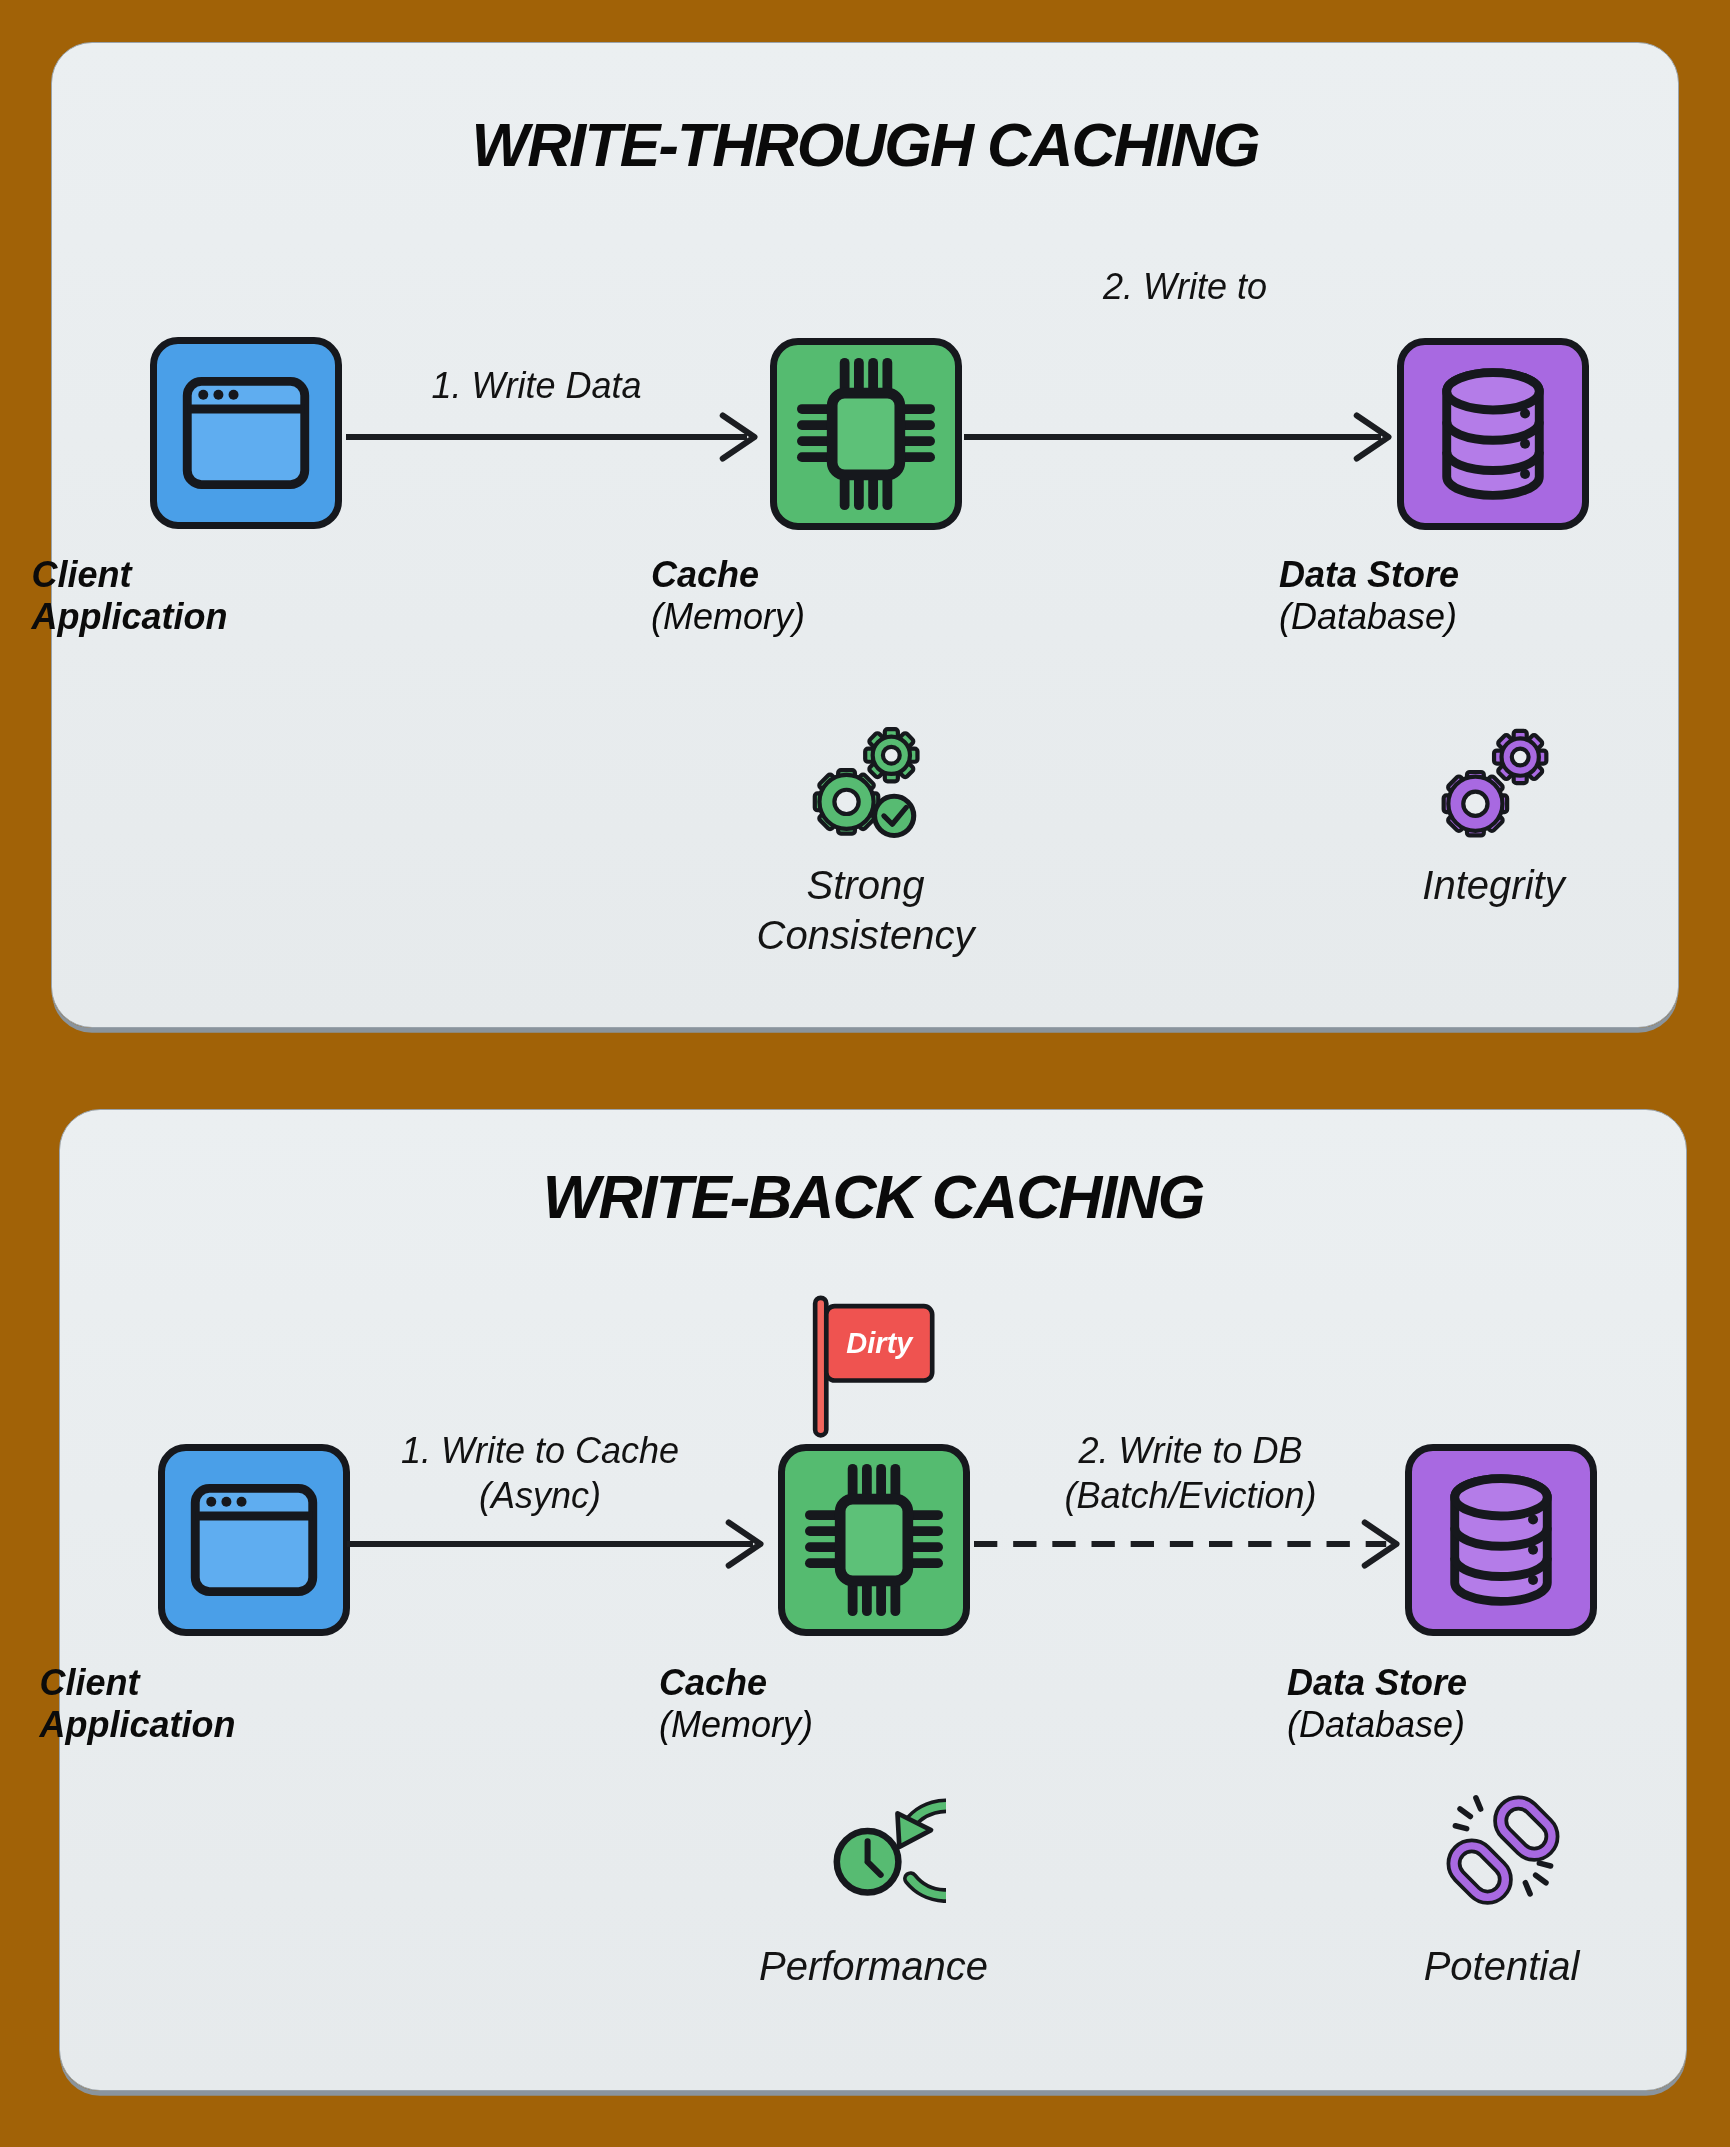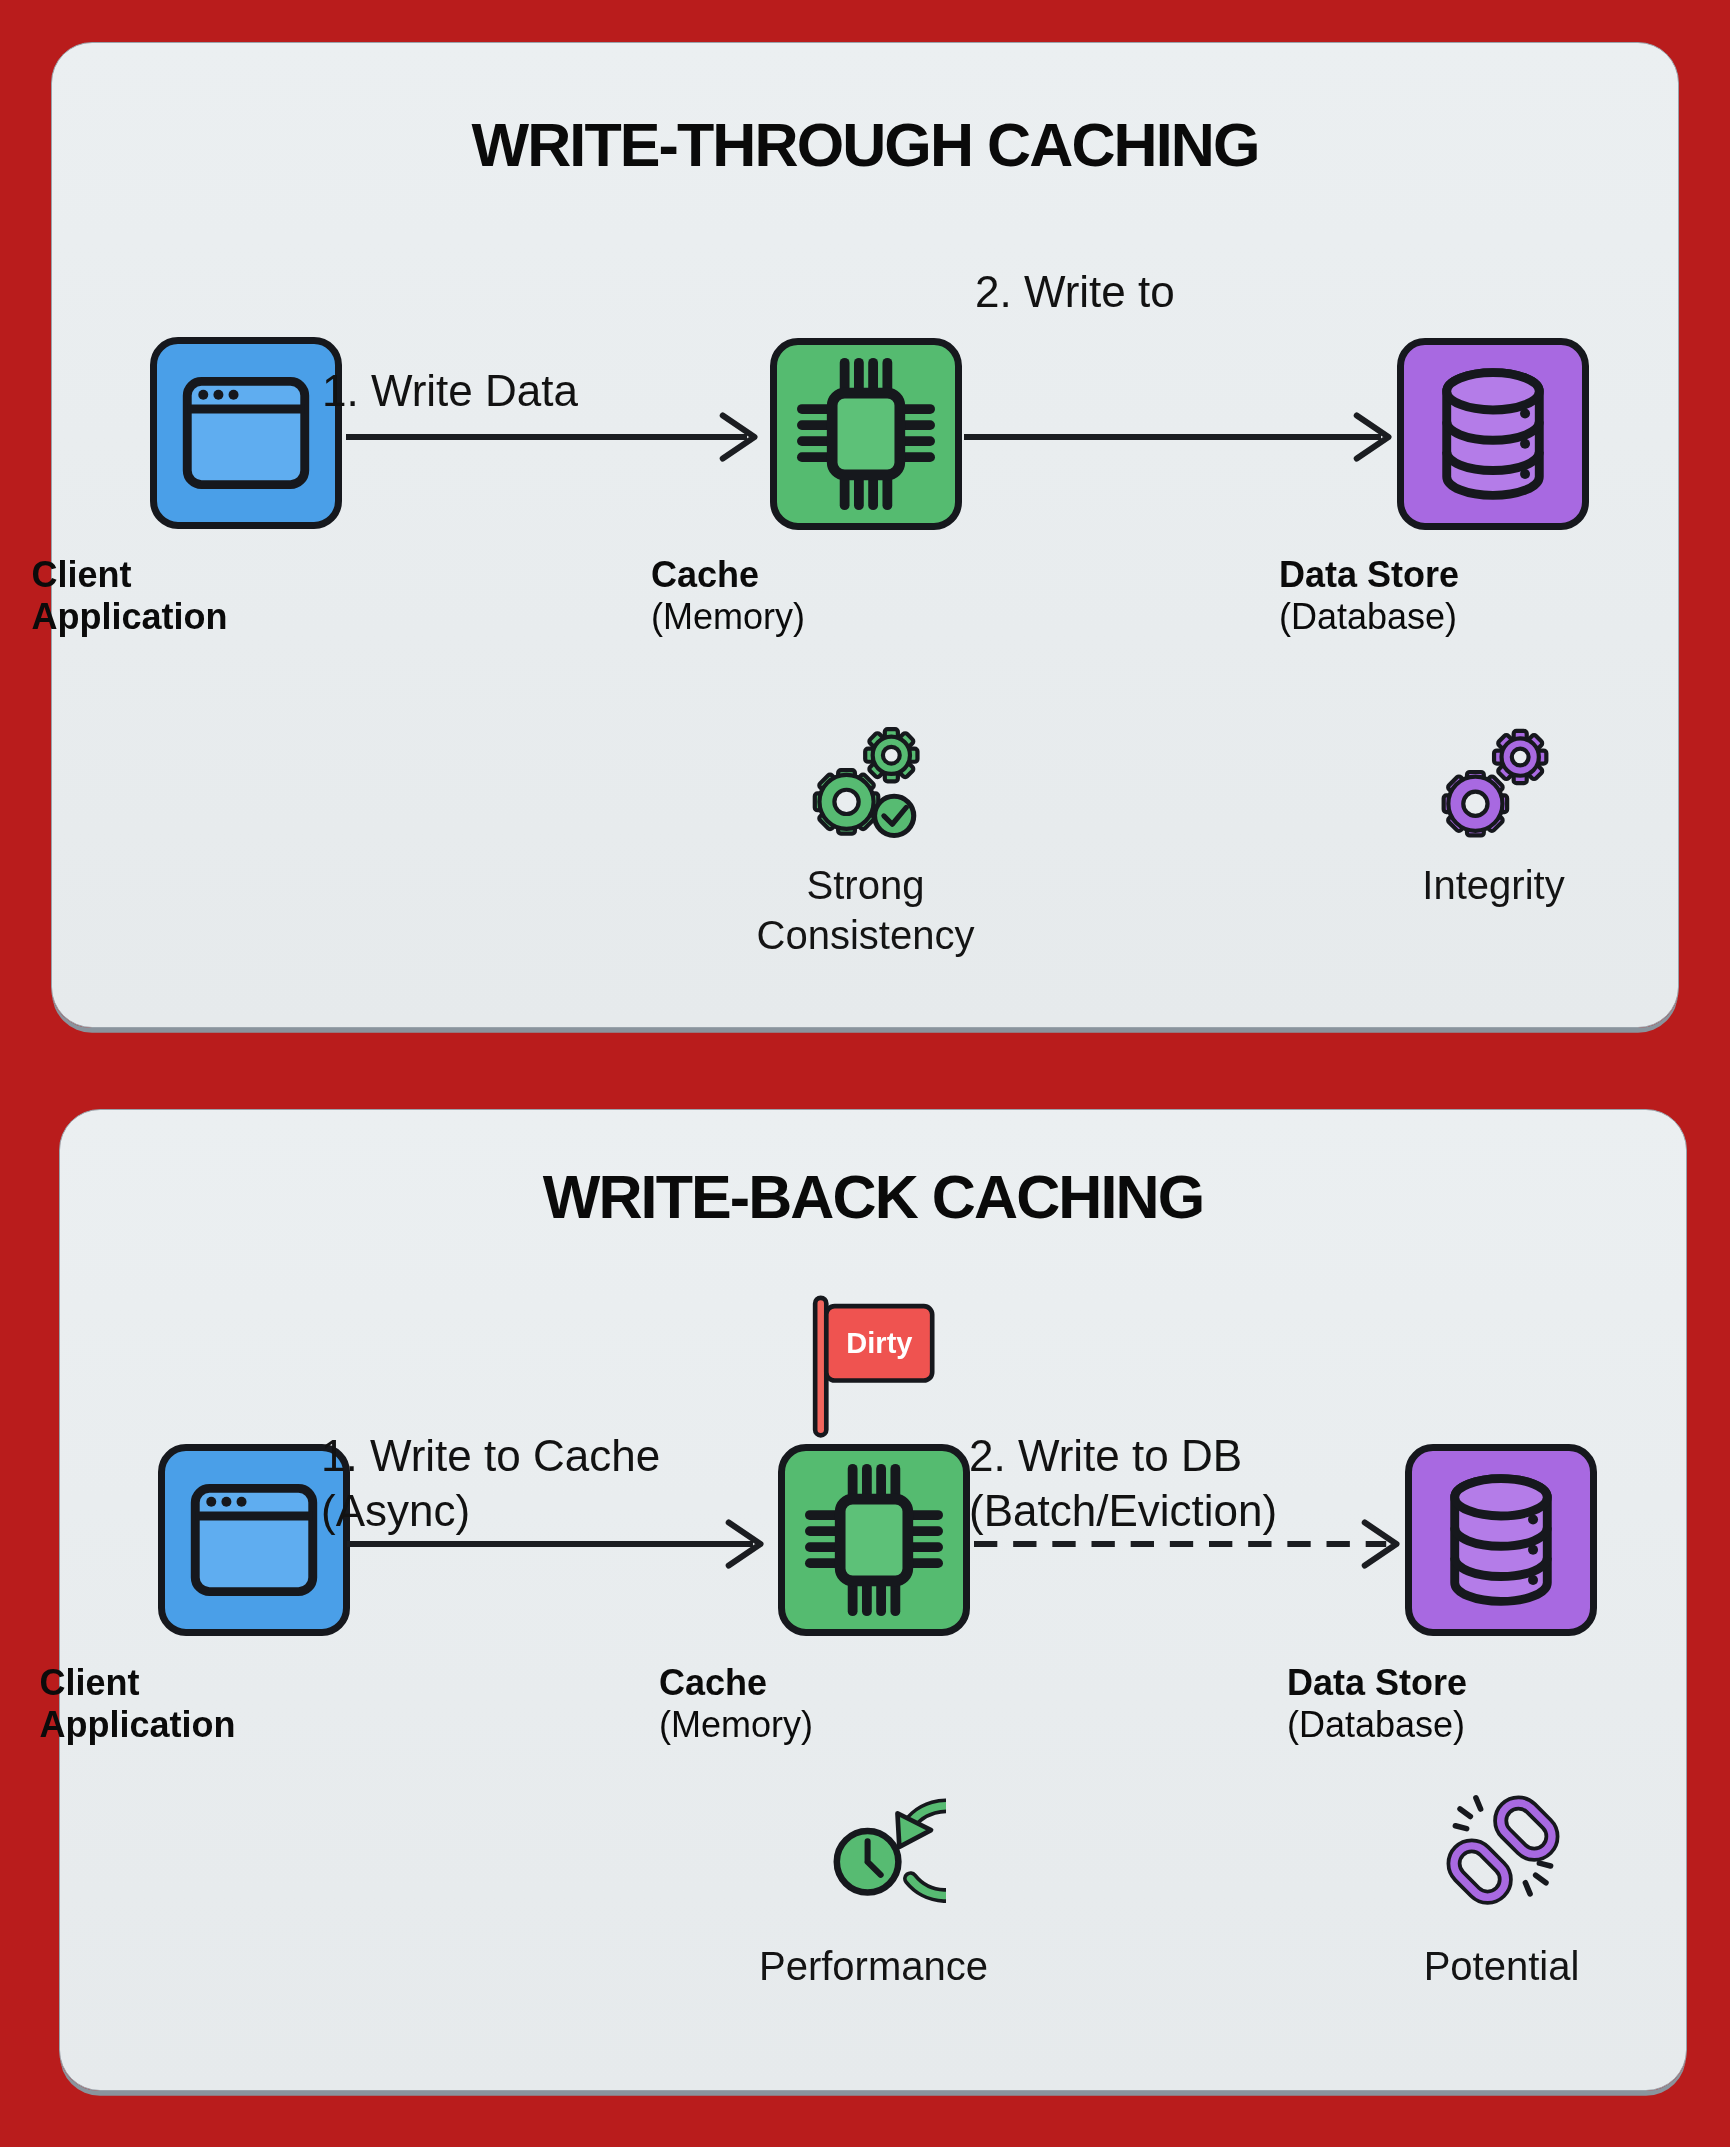--- a/index.html
+++ b/index.html
@@ -1,34 +1,34 @@
 <!DOCTYPE html>
 <html style="font-size:15px"><head>
 <meta charset="utf-8">
 <style>
   html,body{margin:0;padding:0;}
   body{width:1730px;height:2148px;background:#f9f9f6;}
-  .canvas{position:relative;width:1730px;height:2148px;background:#b91c1c;
-          font-family:"Liberation Sans","DejaVu Sans",sans-serif;overflow:hidden;}
+  .canvas{position:relative;width:1730px;height:2148px;background:#a16207;
+          font-family:"Liberation Sans","DejaVu Sans",sans-serif;overflow:hidden;font-style:italic;}
   .panel{position:absolute;left:51px;width:1628px;box-sizing:border-box;
          background:linear-gradient(180deg,#ebeff1,#e6eaec);
          border:1.9px solid #9aa3ab;border-radius:41px;
          box-shadow:0 5.6px 0 -0.9px #8a949d;}
   .panel-title{position:absolute;left:0;right:0;margin:0;text-align:center;
                font-size:61px;font-weight:700;letter-spacing:-1.9px;color:#0a0a0a;}
   .tile{position:absolute;width:192px;height:192px;border:7.5px solid #16181d;
         border-radius:28px;box-sizing:border-box;}
   .tile svg{position:absolute;left:0;top:0;width:100%;height:100%;}
   .tile.blue{background:#4a9fe8;}
   .tile.green{background:#55bb70;}
   .tile.purple{background:#a869e1;}
   .col-label{position:absolute;width:429px;text-align:left;font-size:36px;
              font-weight:700;line-height:1.17;color:#0b0b0b;}
   .col-label .reg{font-weight:400;}
-  .note{position:absolute;font-size:44px;line-height:1.24;color:#121212;}
+  .note{position:absolute;text-align:center;font-size:36px;line-height:1.24;color:#121212;}
   .benefit-label{position:absolute;width:429px;text-align:center;font-size:40px;
                  line-height:1.24;color:#141414;}
   .bicon{position:absolute;width:140px;height:140px;}
   .arrow{position:absolute;height:58px;}
   .flag{position:absolute;width:144px;height:149px;}
   .flag-label{position:absolute;left:22.4px;top:13px;width:106px;height:75px;
               display:flex;align-items:center;justify-content:center;
               color:#ffffff;font-weight:700;font-size:29px;}
 </style>
 </head>

